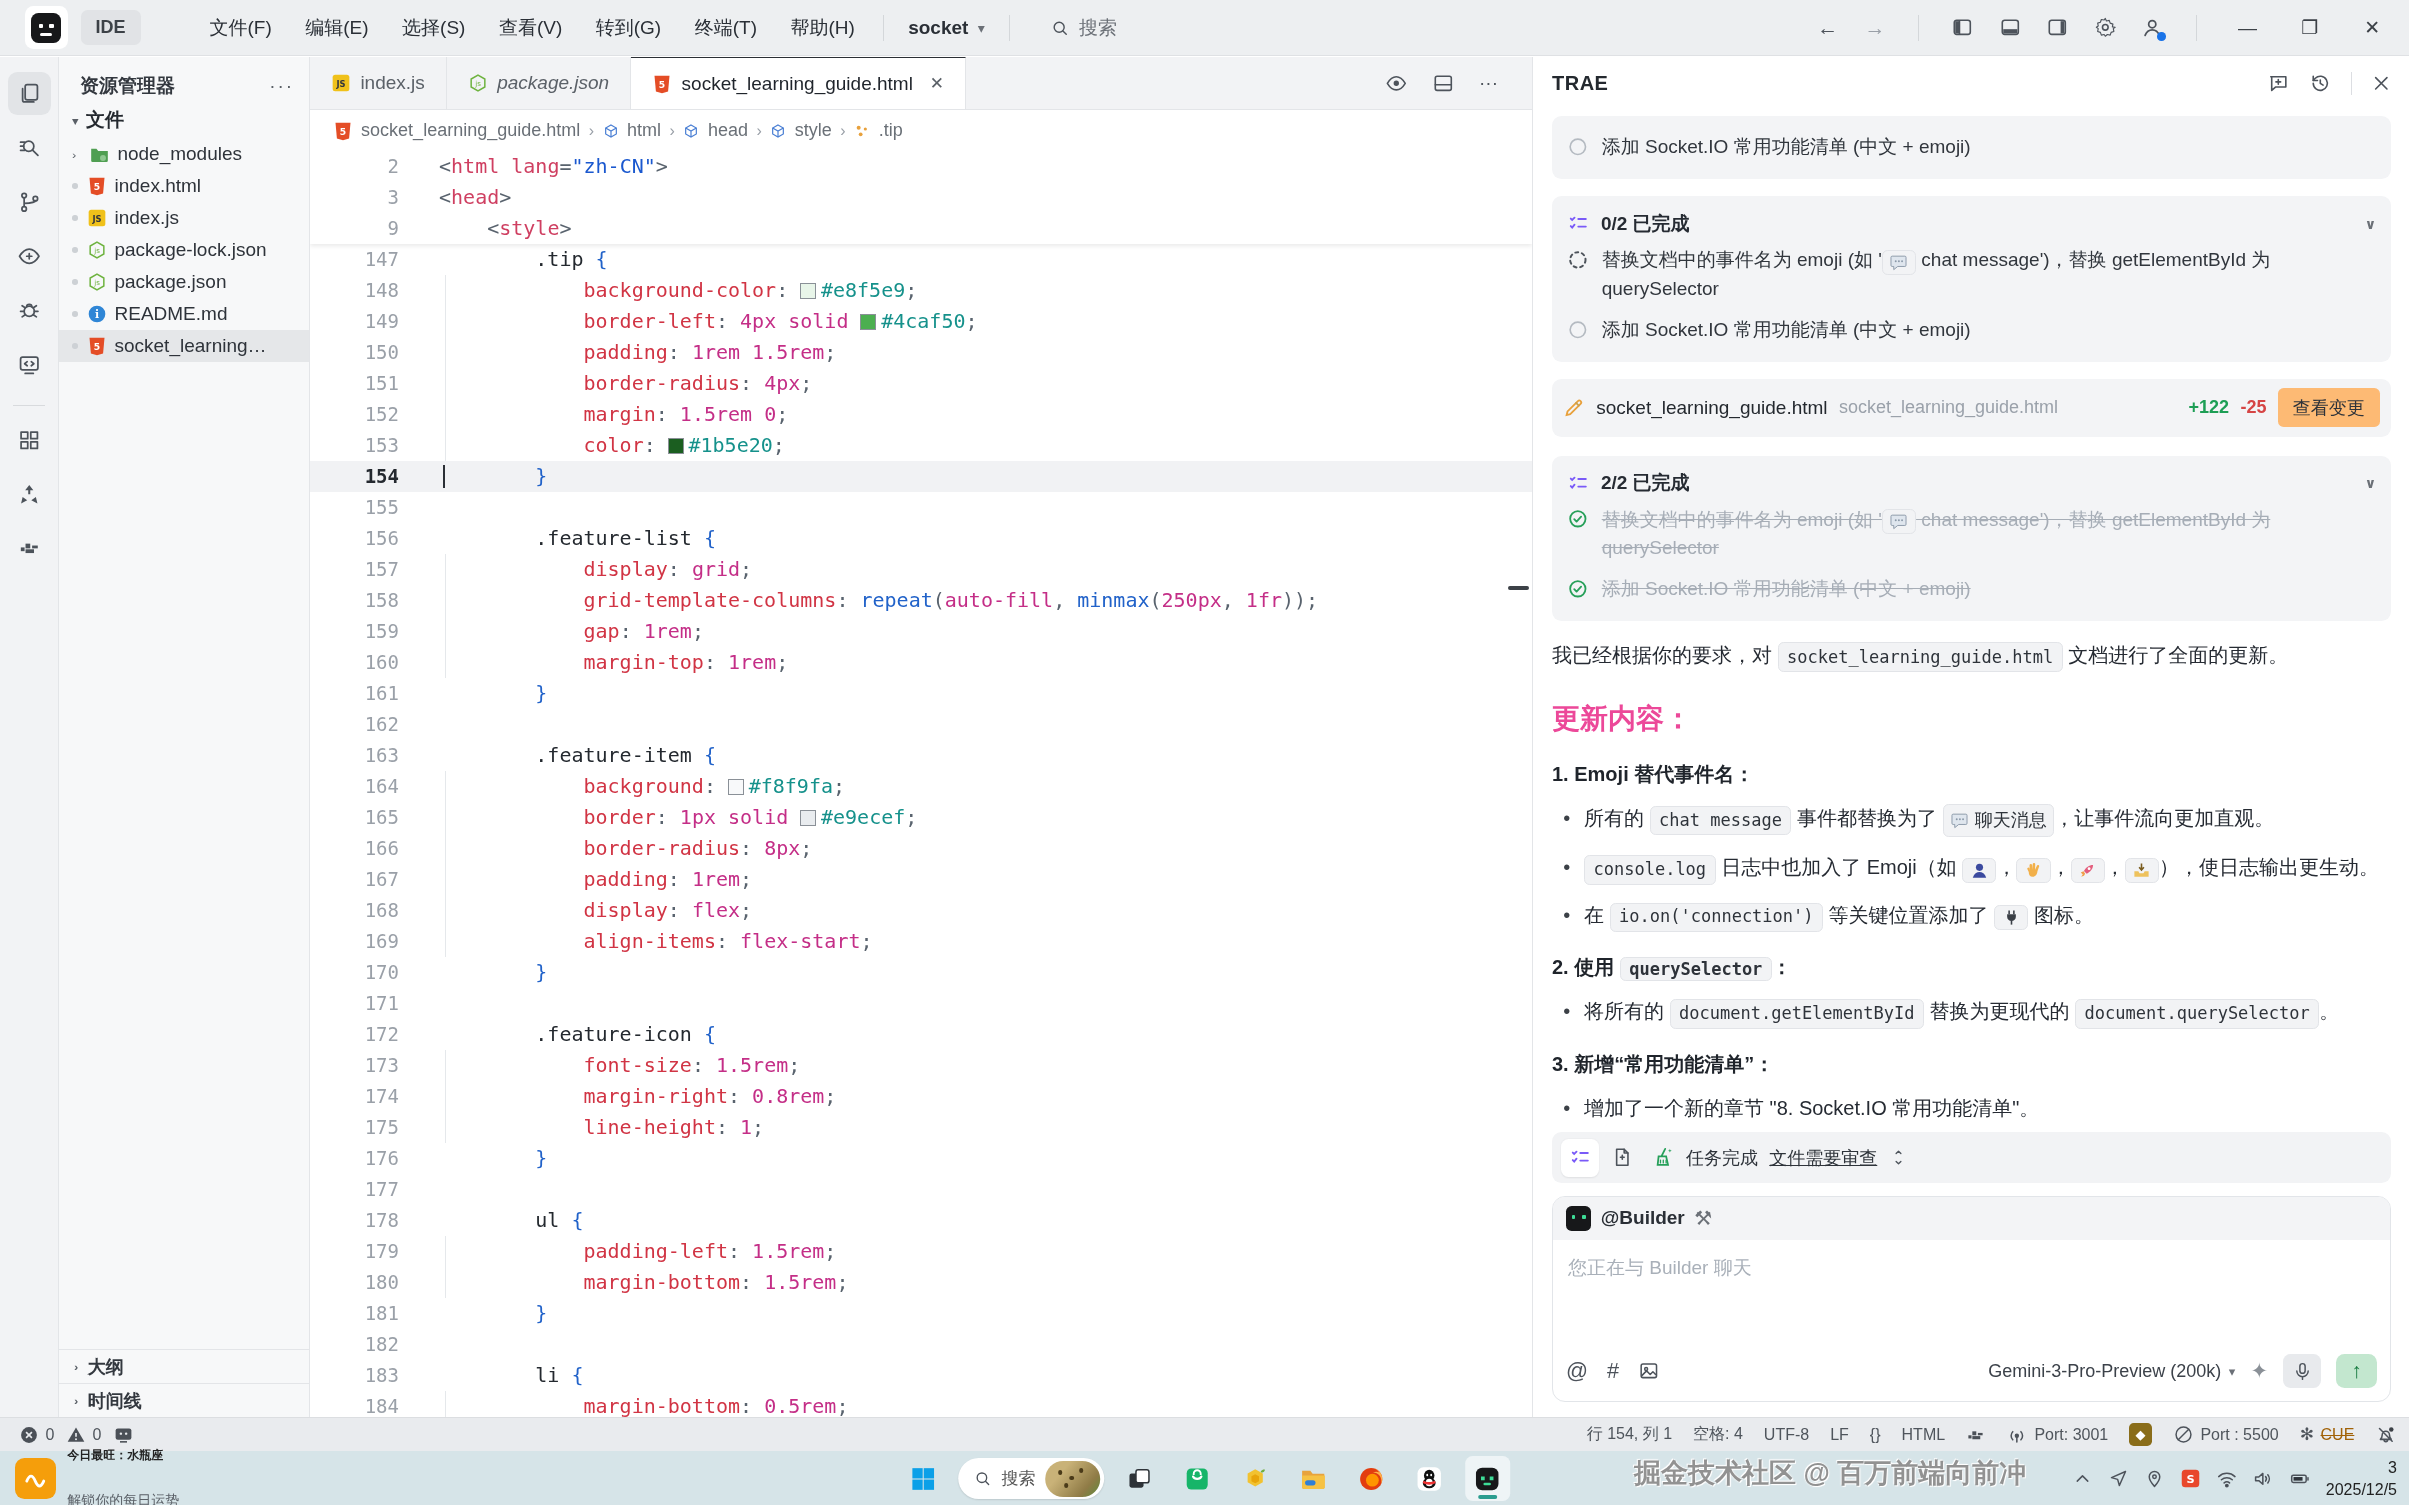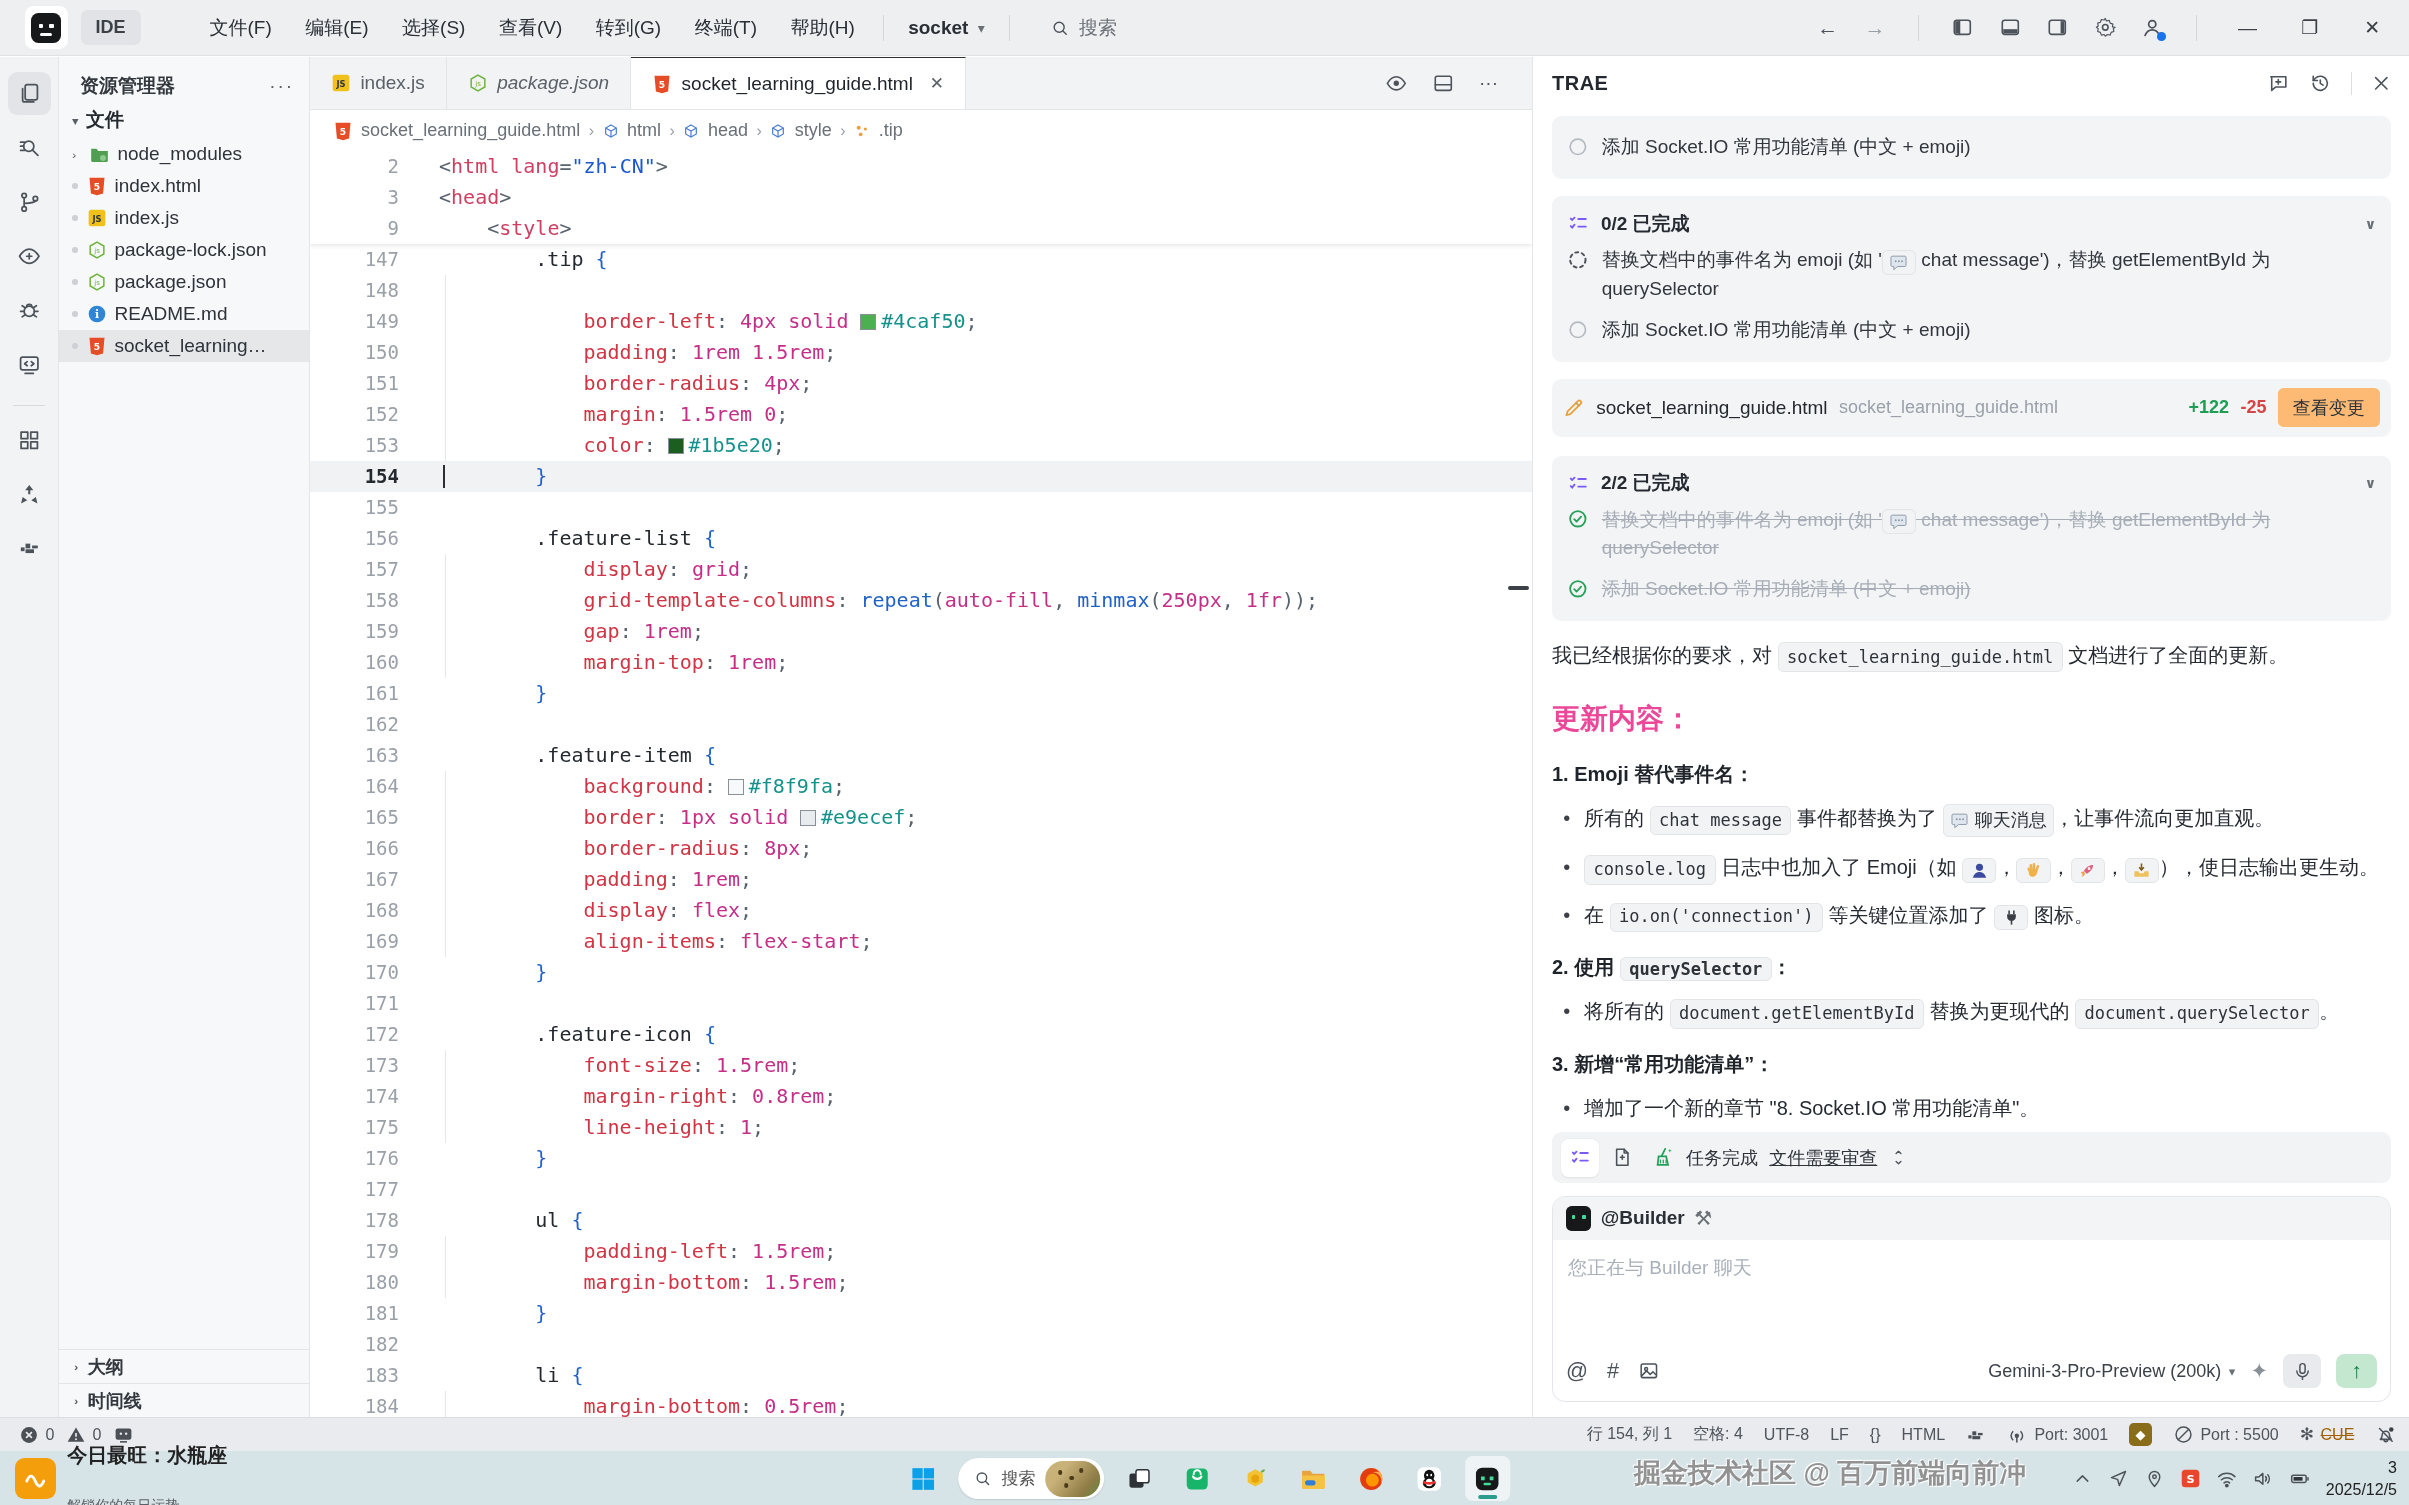--- a/index.html
+++ b/index.html
@@ -120,21 +120,21 @@
   #status-left { display:flex; align-items:center; gap:11.3px; padding-left:19px; }
   #status-right { margin-left:auto; display:flex; align-items:center; gap:21px; padding-right:13px; }
   .st-item { display:flex; align-items:center; gap:6.6px; }
   .goldbox { width:22.6px; height:22.6px; background:#8a6d1a; border-radius:4.7px; display:flex; align-items:center; justify-content:center; color:#fff; font-size:13px; }
   .cue { text-decoration:line-through; color:#a16207; }
 
   
   #taskbar { position:absolute; left:0; top:1451px; width:2410px; height:55px; background:#d6e4e8; display:flex; align-items:center; }
   #widget { display:flex; align-items:center; gap:11.3px; padding-left:15px; }
   #widget .wicon { width:41px; height:41px; background:#f59e0b; border-radius:9.4px; display:flex; align-items:center; justify-content:center; }
-  #widget .l1 { font-size:20px; font-weight:700; color:#222; }
+  #widget .l1 { font-size:12px; font-weight:700; color:#222; }
   #widget .l2 { font-size:14px; color:#5a6067;margin-top:28px; }
   #task-center { position:absolute; left:50%; transform:translateX(-50%); display:flex; align-items:center; gap:13px; height:55px; }
   .tk-item { width:45px; height:45px; border-radius:7.5px; display:flex; align-items:center; justify-content:center; position:relative; }
   .tk-item.active { background:#eef4f6; }
   .tk-item.active::after { content:""; position:absolute; bottom:1.9px; left:13px; width:19px; height:3.8px; border-radius:1.9px; background:#2a9d8f; }
   #search-pill { height:41px; background:#fff; border-radius:21px; display:flex; align-items:center; gap:9.4px; padding:0 3.8px 0 15px; font-size:17px; color:#444; box-shadow:0 0.9px 1.9px rgba(0,0,0,.12); }
   #cheetah { width:55px; height:36px; border-radius:18px; background:linear-gradient(130deg,#c9b278 30%,#8f7b46 75%, #5d8a3c 100%); position:relative; overflow:hidden; }
   #cheetah i { position:absolute; width:4.7px; height:4.7px; border-radius:50%; background:#4a3a18; }
   #tray { margin-left:auto; display:flex; align-items:center; gap:15px; padding-right:13px; color:#2e333a; }
   #clock { text-align:right; font-size:16px; color:#222; line-height:1.35; }
@@ -471,21 +471,21 @@
         <span>.tip</span>
       </div>
     <div id="code-area">
       <div id="sticky">
           <div class="cline"><span class="gut">2</span><span class="ctext"><span class="tok-p">&lt;</span><span class="tok-t">html</span><span class="tok-d"> </span><span class="tok-a">lang</span><span class="tok-p">=</span><span class="tok-s">"zh-CN"</span><span class="tok-p">&gt;</span></span></div>
           <div class="cline"><span class="gut">3</span><span class="ctext"><span class="tok-p">&lt;</span><span class="tok-t">head</span><span class="tok-p">&gt;</span></span></div>
           <div class="cline"><span class="gut">9</span><span class="ctext"><span class="tok-w">    </span><span class="tok-p">&lt;</span><span class="tok-t">style</span><span class="tok-p">&gt;</span></span></div>
         </div>
       <div id="codelines">
           <div class="cline"><span class="gut">147</span><span class="ctext"><span class="tok-w">        </span><span class="tok-sel">.tip</span><span class="tok-d"> </span><span class="tok-b">{</span></span></div>
-          <div class="cline"><span class="gut">148</span><span class="guide"></span></div>
+          <div class="cline"><span class="gut">148</span><span class="guide"></span><span class="ctext"><span class="tok-w">            </span><span class="tok-pr">background-color</span><span class="tok-p">: </span><span class="swatch" style="background: rgb(232, 245, 233);"></span><span class="tok-h">#e8f5e9</span><span class="tok-p">;</span></span></div>
           <div class="cline"><span class="gut">149</span><span class="guide"></span><span class="ctext"><span class="tok-w">            </span><span class="tok-pr">border-left</span><span class="tok-p">: </span><span class="tok-n">4px</span><span class="tok-d"> </span><span class="tok-n">solid</span><span class="tok-d"> </span><span class="swatch" style="background: rgb(76, 175, 80);"></span><span class="tok-h">#4caf50</span><span class="tok-p">;</span></span></div>
           <div class="cline"><span class="gut">150</span><span class="guide"></span><span class="ctext"><span class="tok-w">            </span><span class="tok-pr">padding</span><span class="tok-p">: </span><span class="tok-n">1rem</span><span class="tok-d"> </span><span class="tok-n">1.5rem</span><span class="tok-p">;</span></span></div>
           <div class="cline"><span class="gut">151</span><span class="guide"></span><span class="ctext"><span class="tok-w">            </span><span class="tok-pr">border-radius</span><span class="tok-p">: </span><span class="tok-n">4px</span><span class="tok-p">;</span></span></div>
           <div class="cline"><span class="gut">152</span><span class="guide"></span><span class="ctext"><span class="tok-w">            </span><span class="tok-pr">margin</span><span class="tok-p">: </span><span class="tok-n">1.5rem</span><span class="tok-d"> </span><span class="tok-n">0</span><span class="tok-p">;</span></span></div>
           <div class="cline"><span class="gut">153</span><span class="guide"></span><span class="ctext"><span class="tok-w">            </span><span class="tok-pr">color</span><span class="tok-p">: </span><span class="swatch" style="background: rgb(27, 94, 32);"></span><span class="tok-h">#1b5e20</span><span class="tok-p">;</span></span></div>
           <div class="cline cur"><span class="gut">154</span><span class="caret"></span><span class="ctext"><span class="tok-w">        </span><span class="tok-b">}</span></span></div>
           <div class="cline"><span class="gut">155</span><span class="ctext"></span></div>
           <div class="cline"><span class="gut">156</span><span class="ctext"><span class="tok-w">        </span><span class="tok-sel">.feature-list</span><span class="tok-d"> </span><span class="tok-b">{</span></span></div>
           <div class="cline"><span class="gut">157</span><span class="guide"></span><span class="ctext"><span class="tok-w">            </span><span class="tok-pr">display</span><span class="tok-p">: </span><span class="tok-n">grid</span><span class="tok-p">;</span></span></div>
           <div class="cline"><span class="gut">158</span><span class="guide"></span><span class="ctext"><span class="tok-w">            </span><span class="tok-pr">grid-template-columns</span><span class="tok-p">: </span><span class="tok-f">repeat</span><span class="tok-p">(</span><span class="tok-n">auto-fill</span><span class="tok-p">, </span><span class="tok-f">minmax</span><span class="tok-p">(</span><span class="tok-n">250px</span><span class="tok-p">, </span><span class="tok-n">1fr</span><span class="tok-p">));</span></span></div>

